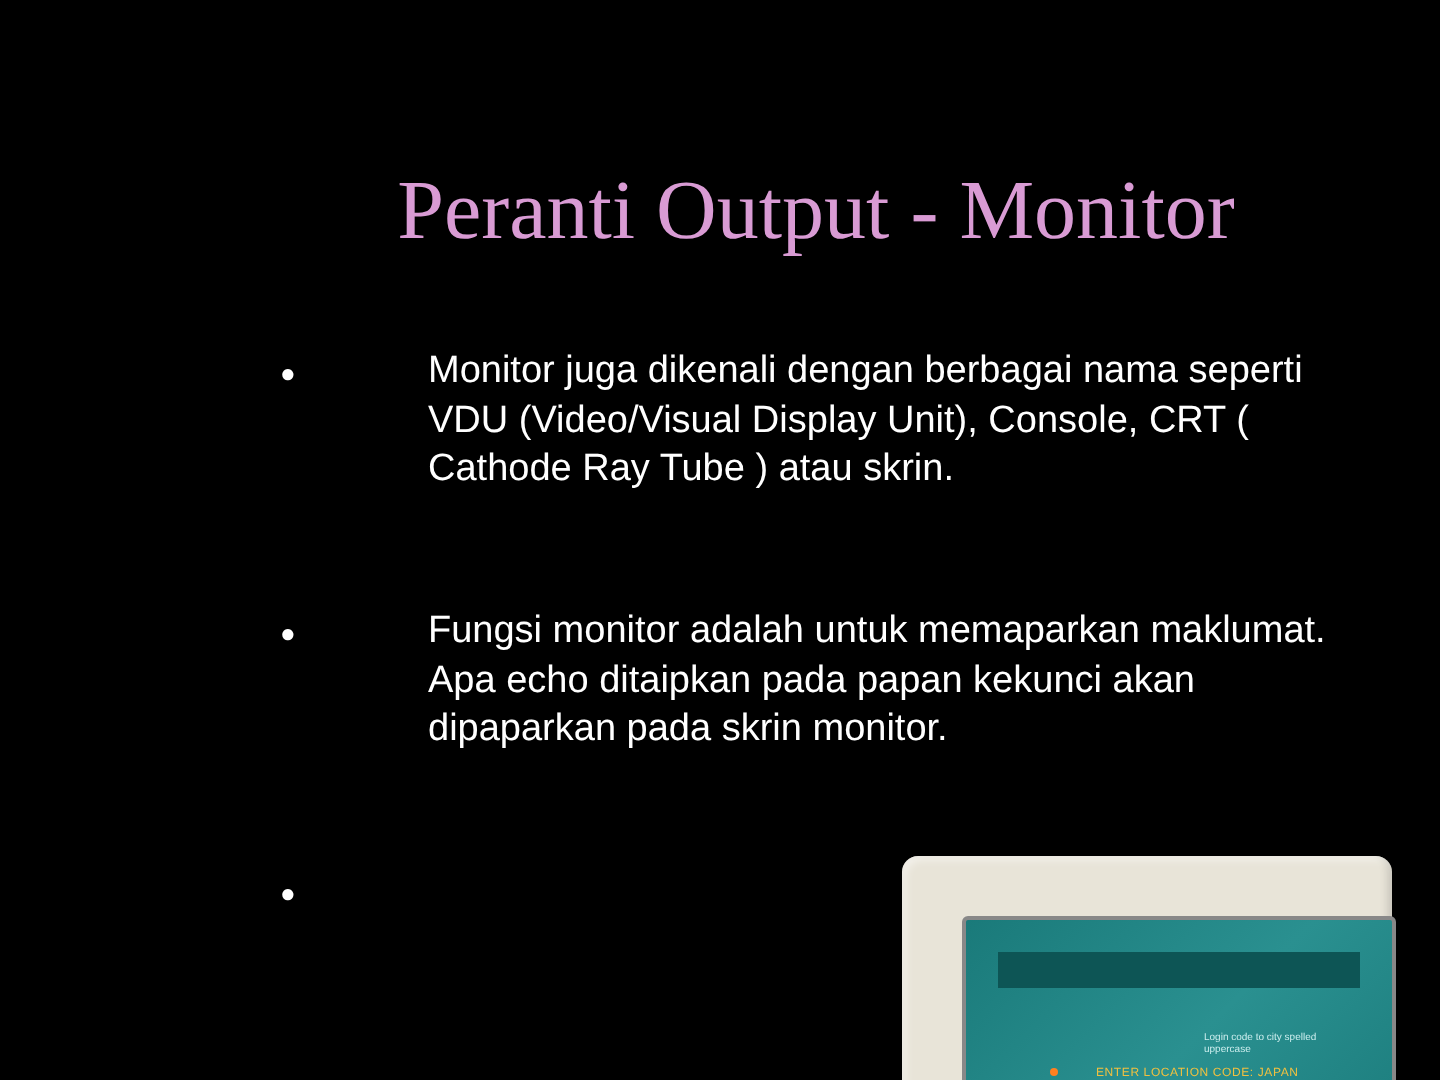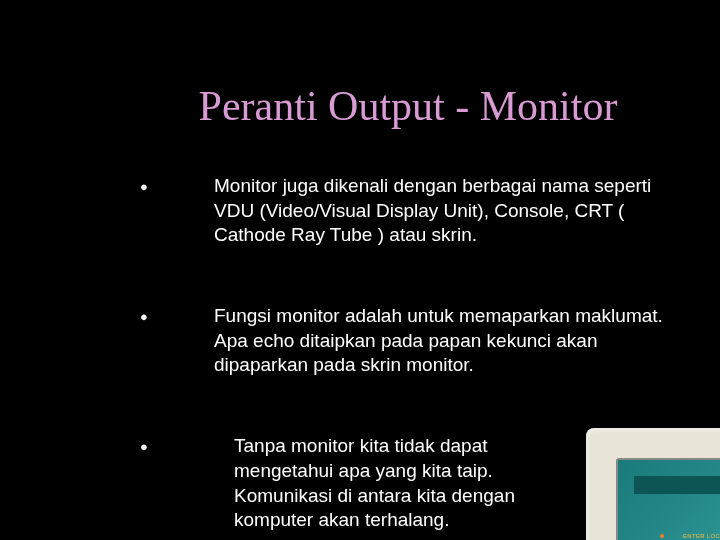--- a/index.html
+++ b/index.html
@@ -154,21 +154,20 @@
       <div class="bullet-text">Monitor juga dikenali dengan berbagai nama seperti VDU (Video/Visual Display Unit), Console, CRT ( Cathode Ray Tube ) atau skrin.</div>
     </div>
 
     <div class="bullet-item">
       <div class="bullet">●</div>
       <div class="bullet-text">Fungsi monitor adalah untuk memaparkan maklumat. Apa echo ditaipkan pada papan kekunci akan dipaparkan pada skrin monitor.</div>
     </div>
 
     <div class="bullet-item row-with-image">
       <div class="bullet">●</div>
-      <div class="bullet-text">Tanpa monitor kita tidak dapat mengetahui apa yang kita taip. Komunikasi di antara kita dengan komputer akan terhalang.</div>
 
       <div class="monitor-illustration">
         <div class="monitor-bezel">
           <div class="monitor-screen">
             <div class="screen-band"></div>
             <div class="screen-line l1"><span class="dot-tip"></span><span>ENTER LOCATION CODE: JAPAN</span></div>
             <div class="screen-line l2"><span class="dot-tip"></span><span>ENTER USER ID: JAPAN</span></div>
             <div class="screen-line l3"><span class="dot-tip"></span><span>ENTER PASSWORD</span></div>
             <div class="screen-right r1">Login code to city spelled uppercase</div>
             <div class="screen-right r2">User ID inserts into system</div>

